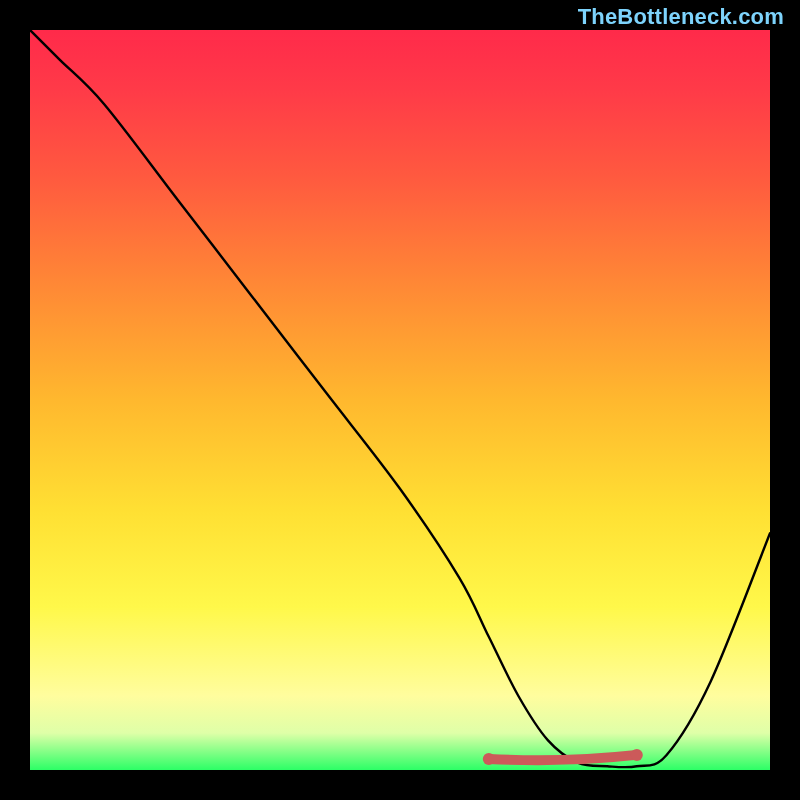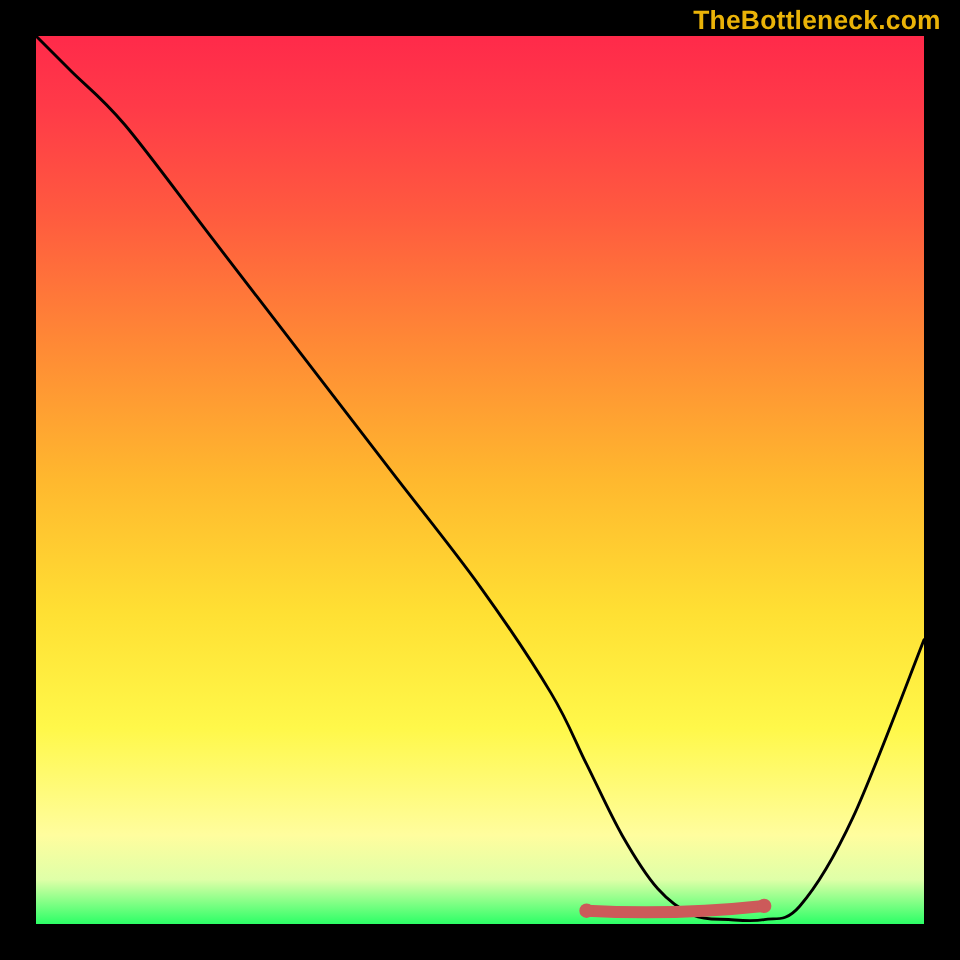--- a/index.html
+++ b/index.html
@@ -14,21 +14,21 @@
   .frame {
     position: relative;
     width: 800px;
     height: 800px;
     background: #000;
   }
   .watermark {
     position: absolute;
     top: 4px;
     right: 16px;
-    color: #eab308;
+    color: #7dd3fc;
     font-size: 22px;
     font-weight: 600;
     letter-spacing: 0.2px;
     z-index: 10;
   }
   .plot-area {
     position: absolute;
     left: 30px;
     top: 30px;
     width: 740px;

